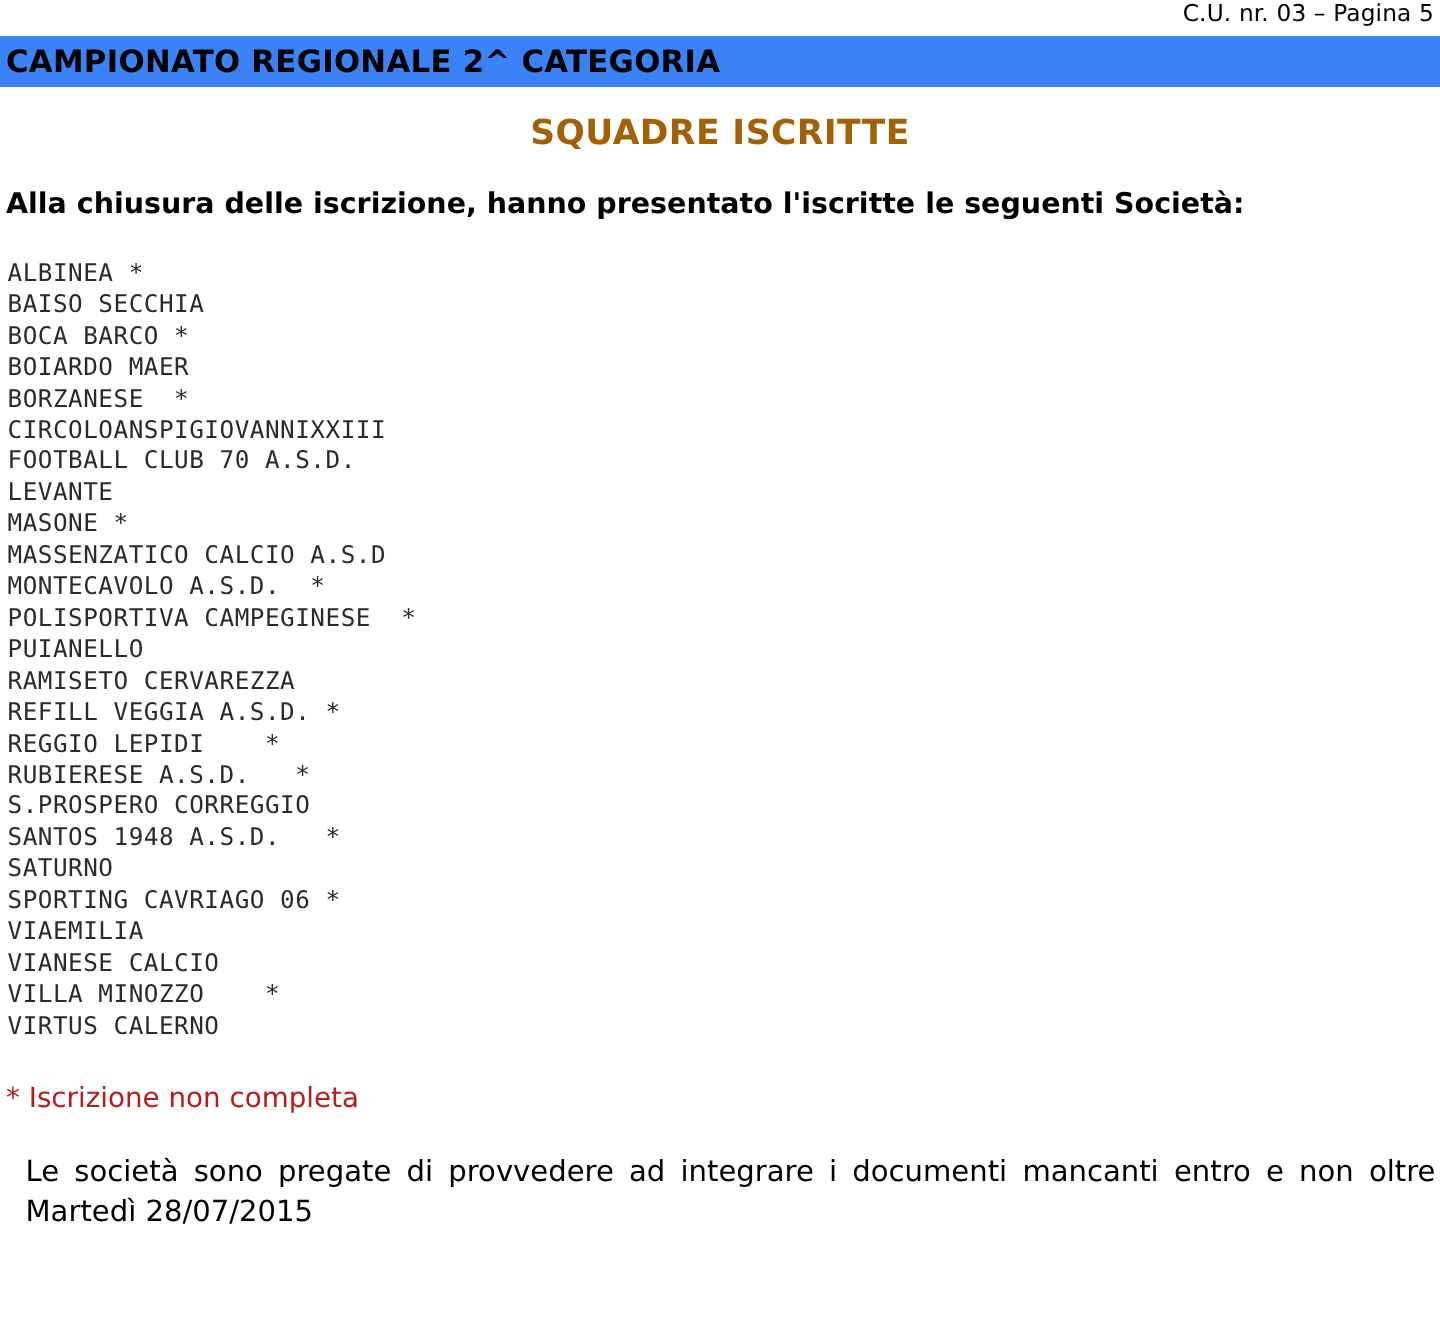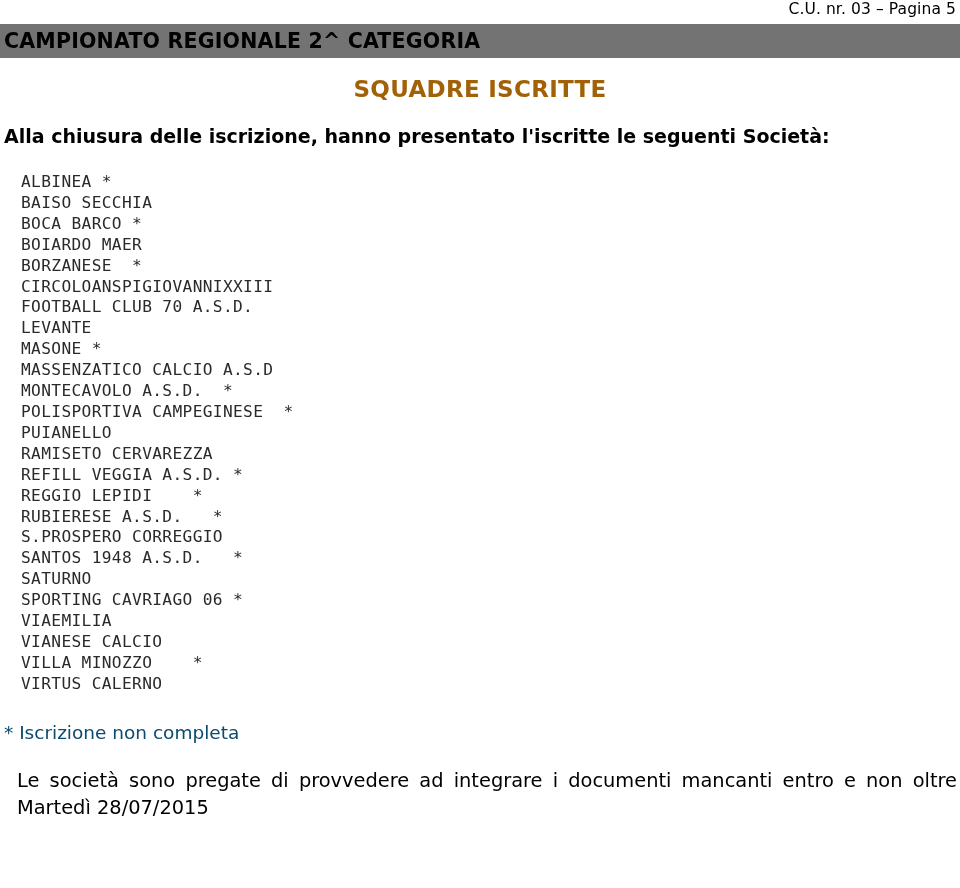--- a/index.html
+++ b/index.html
@@ -84,41 +84,41 @@
     font-family: "DejaVu Sans", sans-serif;
     font-size: 19px;
     line-height: 24px;
     color: #000;
     white-space: pre;
   }
 
   
   .club-list {
     margin-top: 24px;
-    padding-left: 21px;
+    padding-left: 5px;
   }
   .club-line {
     font-family: "DejaVu Sans Mono", "Liberation Mono", monospace;
     font-size: 16.2px;
     line-height: 20.9px;
     letter-spacing: 0.35px;
     color: #2a2a2a;
     white-space: pre;
   }
 
   
   .legend-row {
     margin-top: 26px;
     padding-left: 4px;
   }
   .legend-text {
     font-family: "DejaVu Sans", sans-serif;
     font-size: 18.5px;
     line-height: 24px;
-    color: #0c4a6e;
+    color: #b91c1c;
     white-space: pre;
   }
 
   
   .closing-row {
     margin-top: 22px;
     padding-left: 17px;
     padding-right: 3px;
   }
   .closing-text {
@@ -132,21 +132,21 @@
 </style>
 </head>
 <body>
 
 <div class="page">
 
   <div class="running-header">
     <div class="running-header-text">C.U. nr. 03 – Pagina 5</div>
   </div>
 
-  <div class="title-band" style="background: #737373;">
+  <div class="title-band" style="background: #3b82f6;">
     <div class="title-band-text">CAMPIONATO REGIONALE 2^ CATEGORIA</div>
   </div>
 
   <div class="subtitle-row">
     <div class="subtitle-text">SQUADRE ISCRITTE</div>
   </div>
 
   <div class="intro-row">
     <div class="intro-text">Alla chiusura delle iscrizione, hanno presentato l'iscritte le seguenti Società:</div>
   </div>

